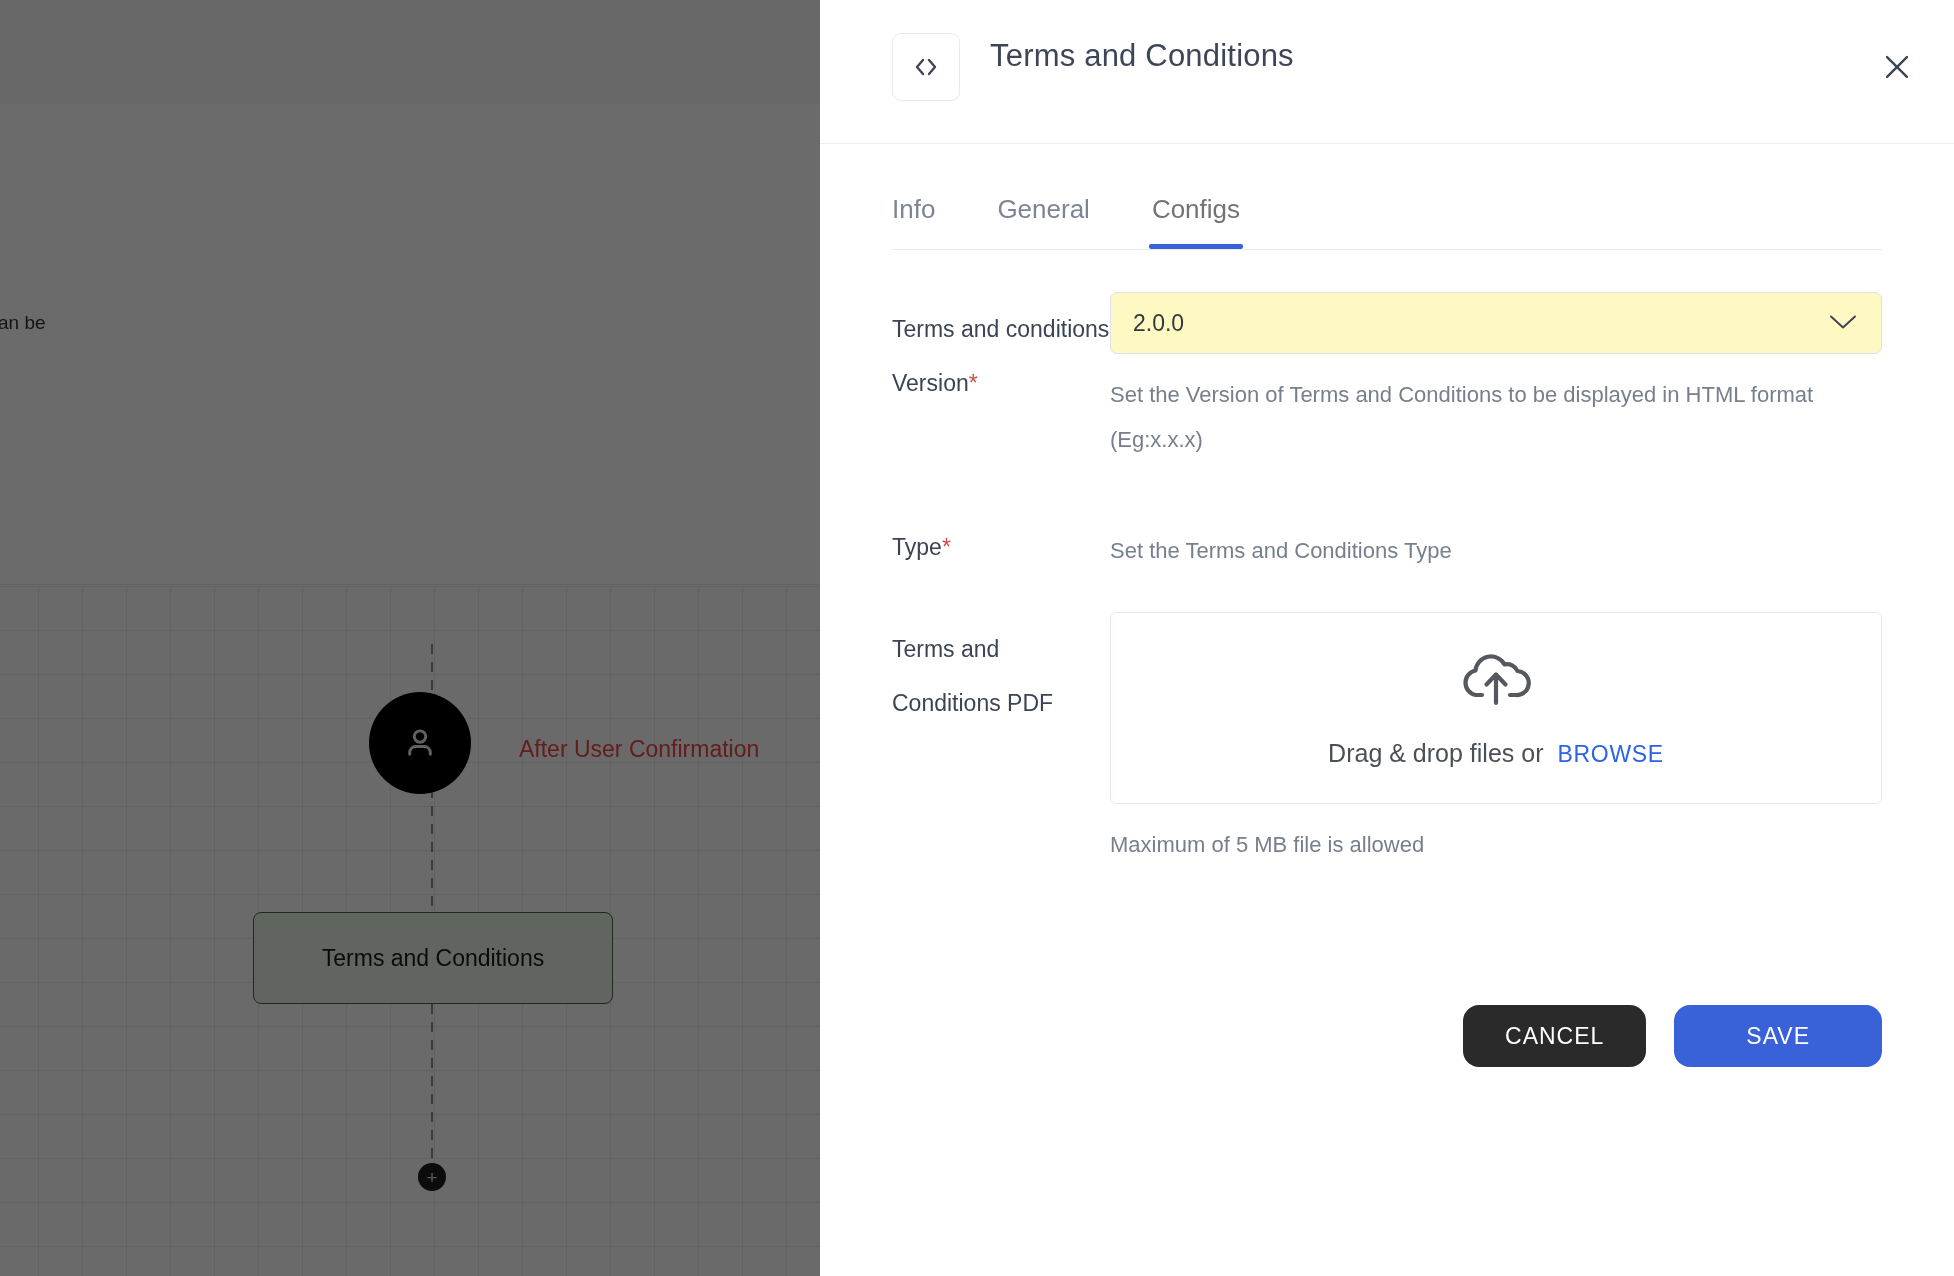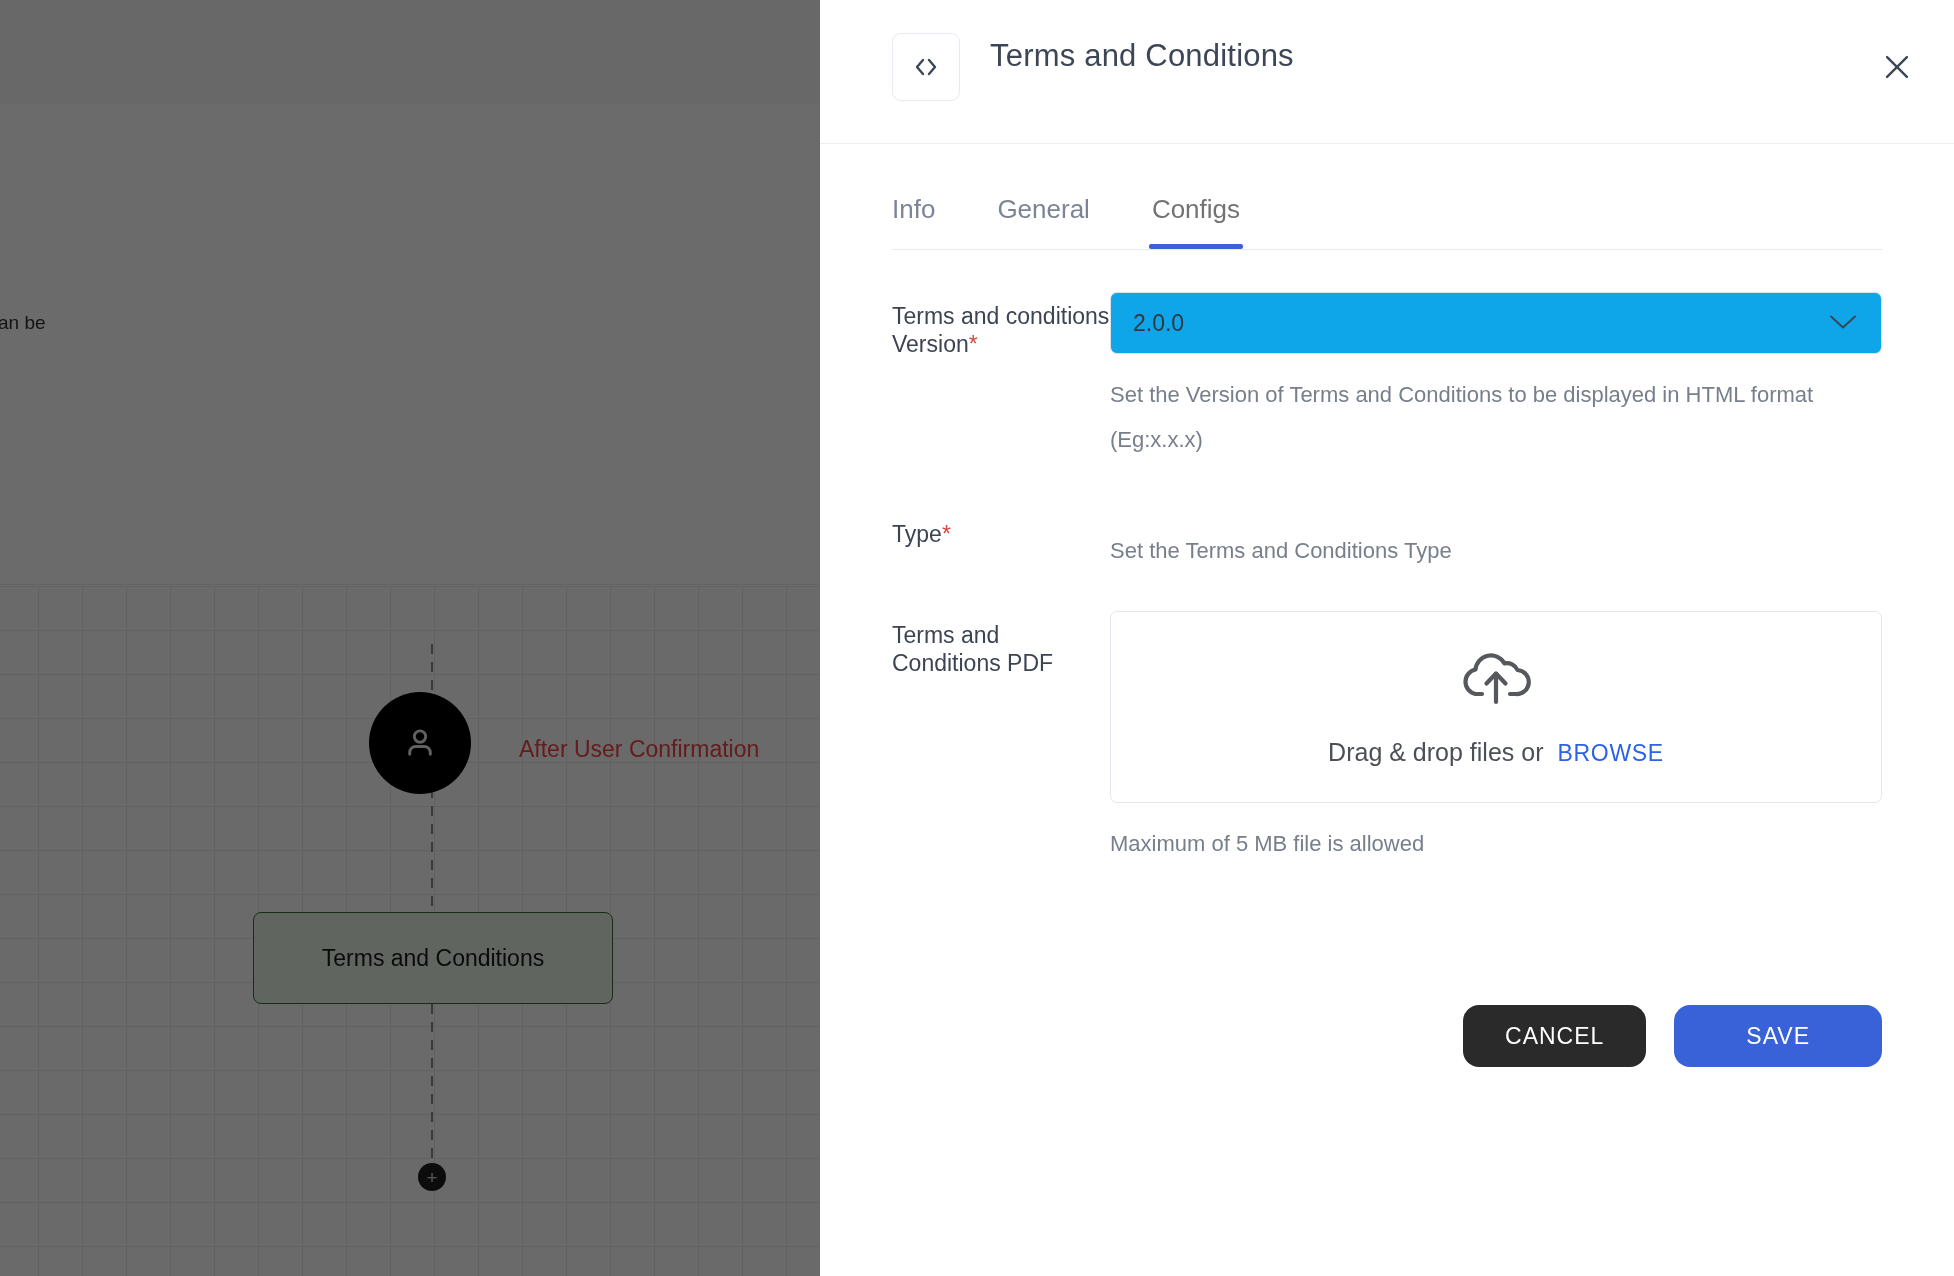--- a/index.html
+++ b/index.html
@@ -136,27 +136,27 @@
     left: -3px; right: -3px; bottom: 0;
     height: 5px; background: #3a62d8; border-radius: 2px;
   }
 
   
   .form { position: absolute; left: 72px; top: 292px; width: 990px; }
   .row { position: relative; display: flex; }
   .label-col { width: 218px; padding-top: 10px; }
   .field-col { width: 772px; }
   .f-label {
-    font-size: 23px; color: #3c4454; line-height: 28px;
+    font-size: 23px; color: #3c4454; line-height: 54px;
   }
   .req { color: #d14b41; }
   .control {
     height: 62px; width: 772px;
     border: 1.5px solid #dde2ea; border-radius: 7px;
-    background: #0ea5e9;
+    background: #fef9c3;
     display: flex; align-items: center;
     padding: 0 18px 0 22px;
     position: relative;
     font-size: 23px; color: #32383f;
   }
   .control .value { flex: 1; }
   .chev { position: absolute; right: 24px; top: 50%; transform: translateY(-50%); display:block; }
   .caret {
     position: absolute; right: 26px; top: 50%;
     margin-top: -4px;

